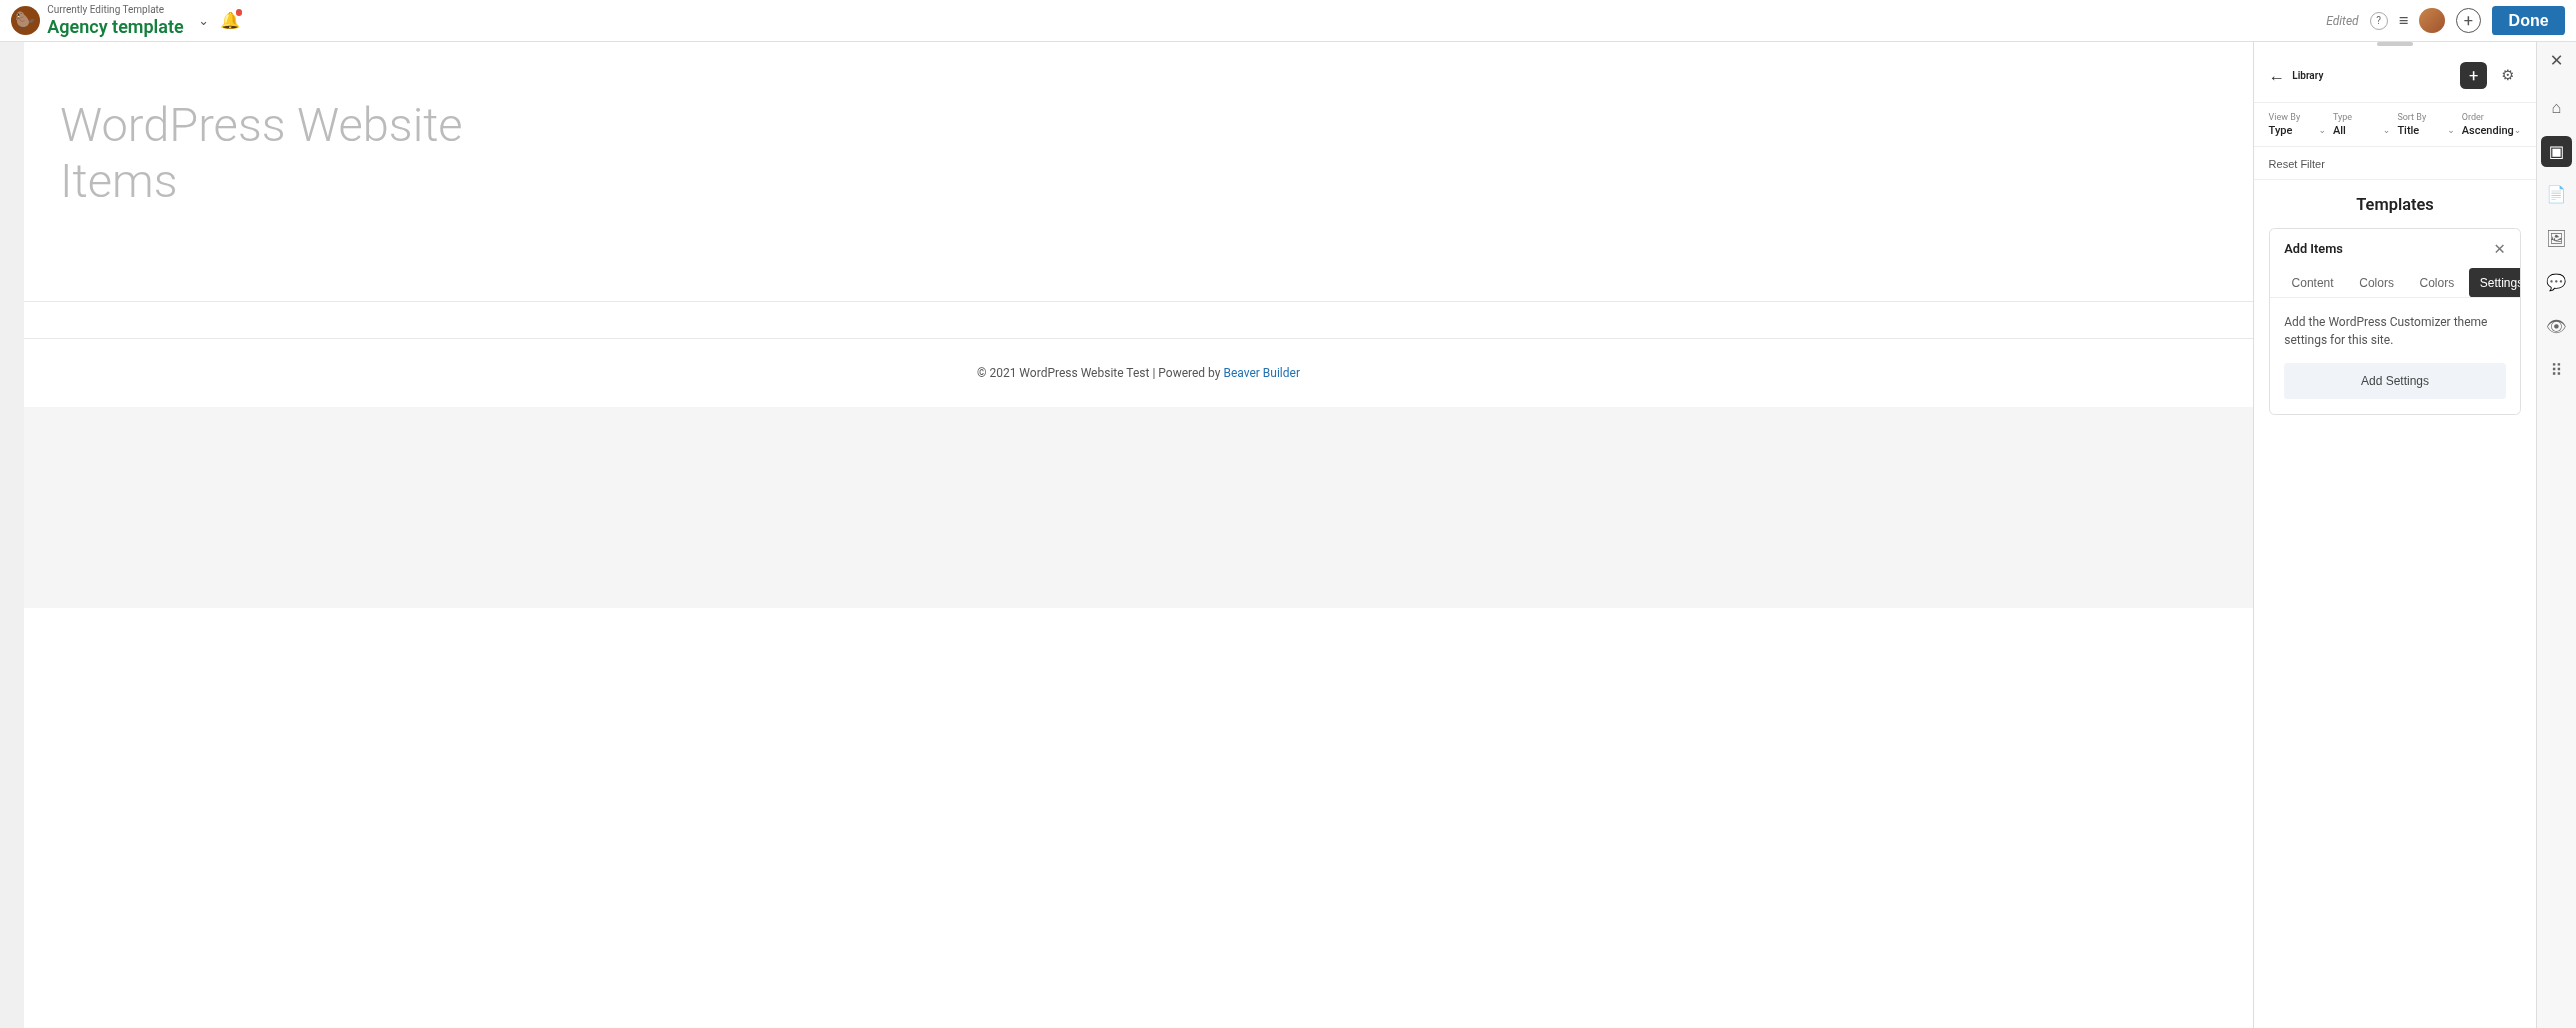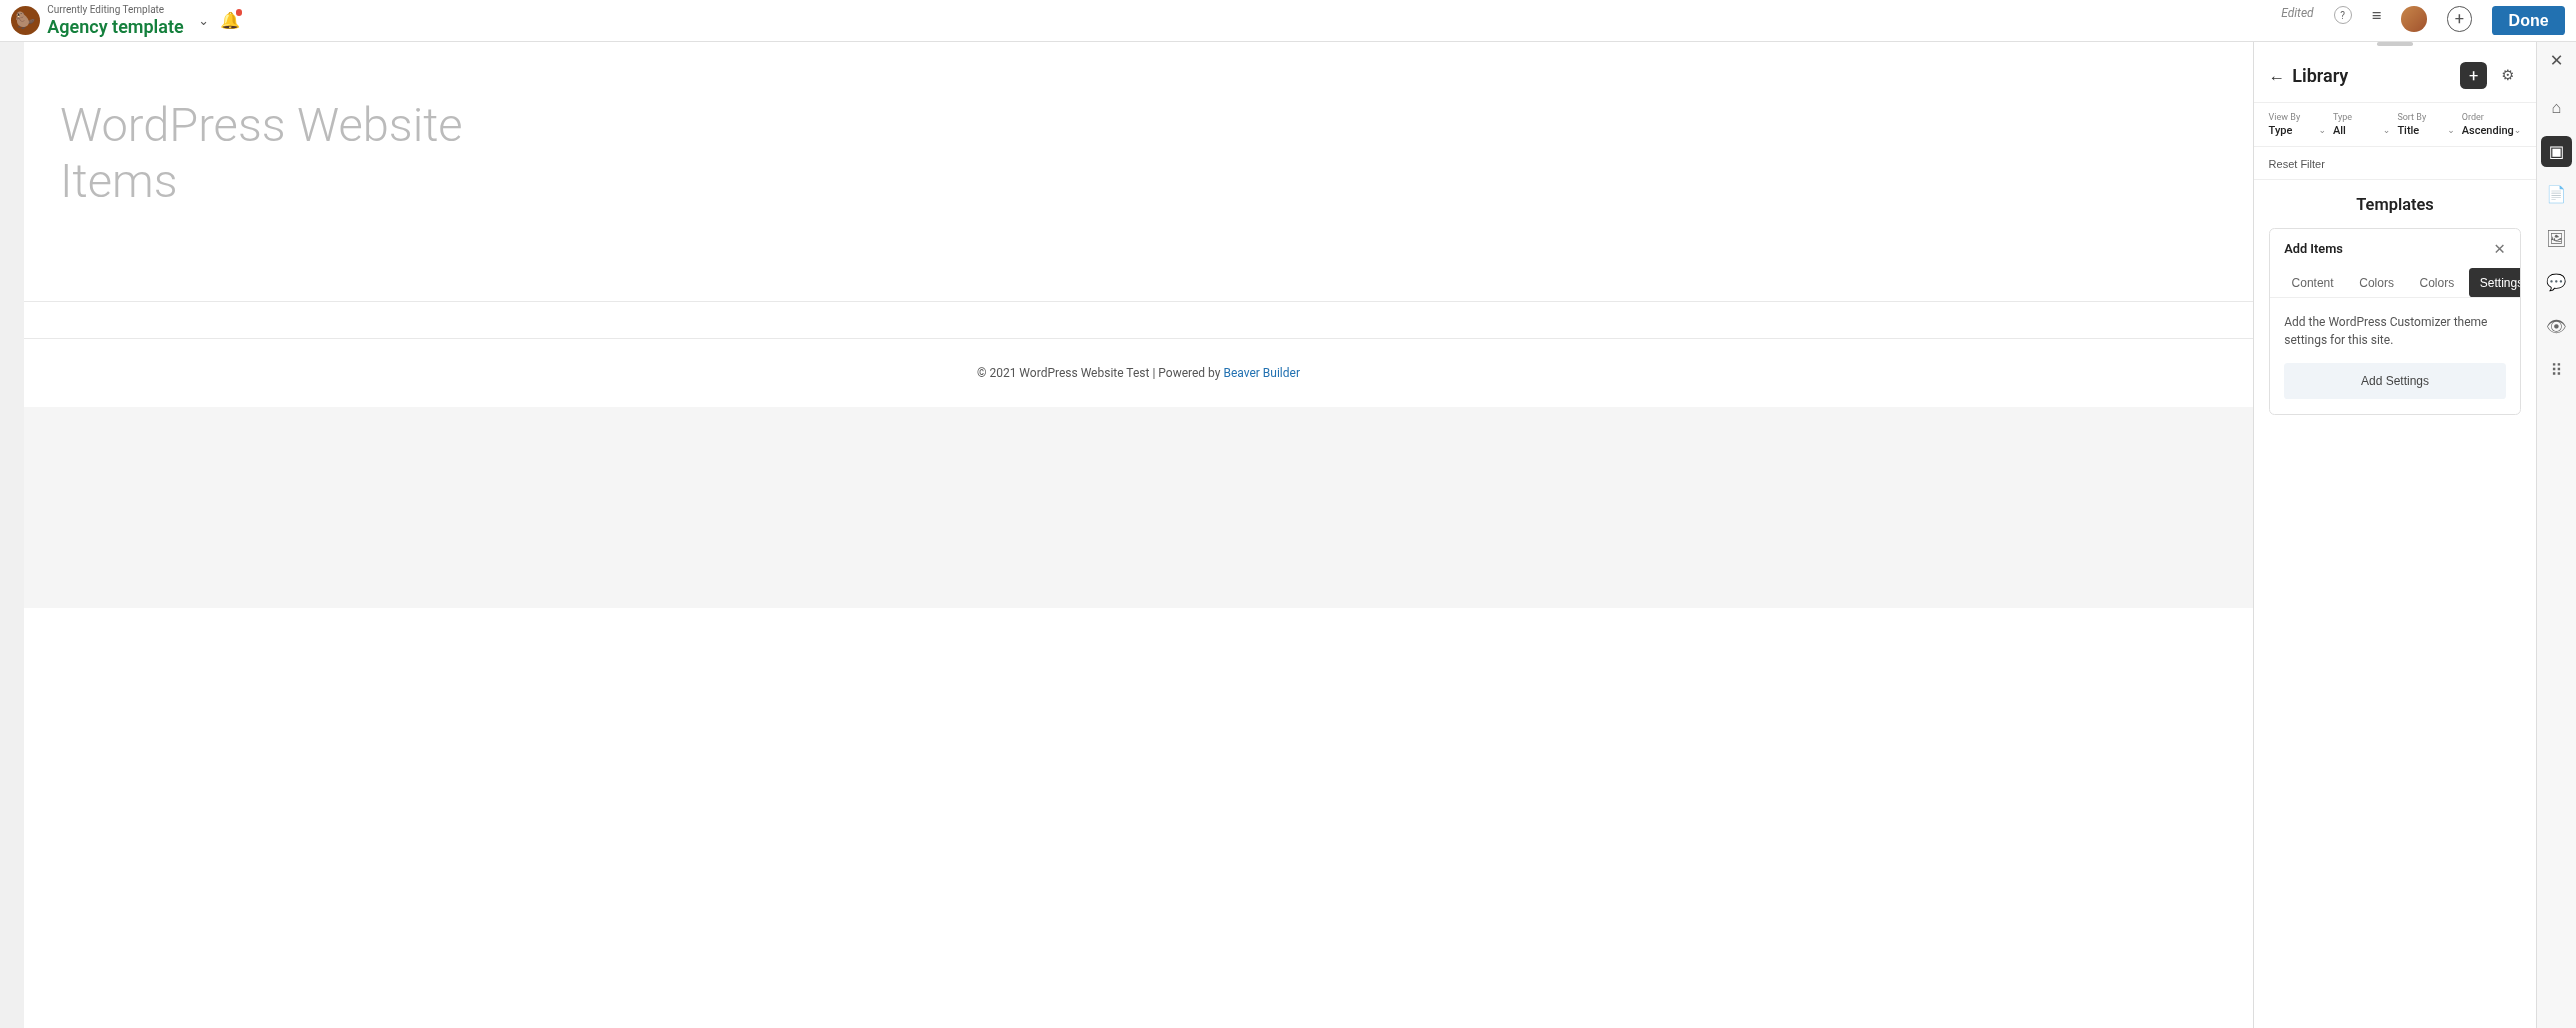--- a/index.html
+++ b/index.html
@@ -20,21 +20,21 @@
     .template-info { display: flex; flex-direction: column; line-height: 1.2; }
     .template-editing { font-size: 10px; color: #666; }
     .template-name { font-size: 18px; font-weight: 600; color: #15803d; }
     .topbar-center-controls { display: flex; align-items: center; gap: 11px; margin-left: 7.3px; }
     .dropdown-arrow { font-size: 12.8px; color: #555; cursor: pointer; }
     .bell-icon { font-size: 16.4px; color: #555; cursor: pointer; position: relative; }
     .bell-dot {
       position: absolute; top: -1.8px; right: -1.8px;
       width: 6.4px; height: 6.4px; background: #e74c3c; border-radius: 50%;
     }
-    .topbar-right { display: flex; align-items: flex-start; gap: 20px; }
+    .topbar-right { display: flex; align-items: center; gap: 11px; }
     .edited-text { font-style: italic; color: #888; font-size: 12px; }
     .help-icon { width: 18px; height: 18px; border-radius: 50%; border: 0.9px solid #aaa; display: flex; align-items: center; justify-content: center; font-size: 10px; color: #666; cursor: pointer; }
     .menu-icon { font-size: 16.4px; color: #555; cursor: pointer; }
     .avatar-icon { width: 25.5px; height: 25.5px; border-radius: 50%; background: linear-gradient(135deg, #c8864a, #a0522d); cursor: pointer; }
     .plus-icon { width: 25.5px; height: 25.5px; border-radius: 50%; border: 1.8px solid #555; display: flex; align-items: center; justify-content: center; font-size: 16.4px; color: #555; cursor: pointer; }
     .done-btn {
       background: #2271b1; color: #fff; border: none; border-radius: 3.6px;
       padding: 5.5px 16.4px; font-size: 16px; font-weight: 600; cursor: pointer;
     }
 
@@ -57,21 +57,21 @@
       display: flex; flex-direction: column; overflow: hidden; flex-shrink: 0;
     }
 
     
     .library-header {
       display: flex; align-items: center; justify-content: space-between;
       padding: 12.8px 14.6px; border-bottom: 0.9px solid #eee;
     }
     .library-back { display: flex; align-items: center; gap: 7.3px; cursor: pointer; }
     .back-arrow { font-size: 16.4px; color: #333; }
-    .library-title { font-size: 18px; font-weight: 600; color: #222; }
+    .library-title { font-size: 10px; font-weight: 600; color: #222; }
     .library-actions { display: flex; gap: 7.3px; }
     .lib-add-btn {
       width: 27px; height: 27px; border-radius: 5.5px; background: #333;
       display: flex; align-items: center; justify-content: center;
       color: #fff; font-size: 16.4px; cursor: pointer;
     }
     .lib-settings-btn {
       width: 27px; height: 27px; border-radius: 5.5px; background: transparent;
       display: flex; align-items: center; justify-content: center;
       color: #555; font-size: 14.6px; cursor: pointer;

